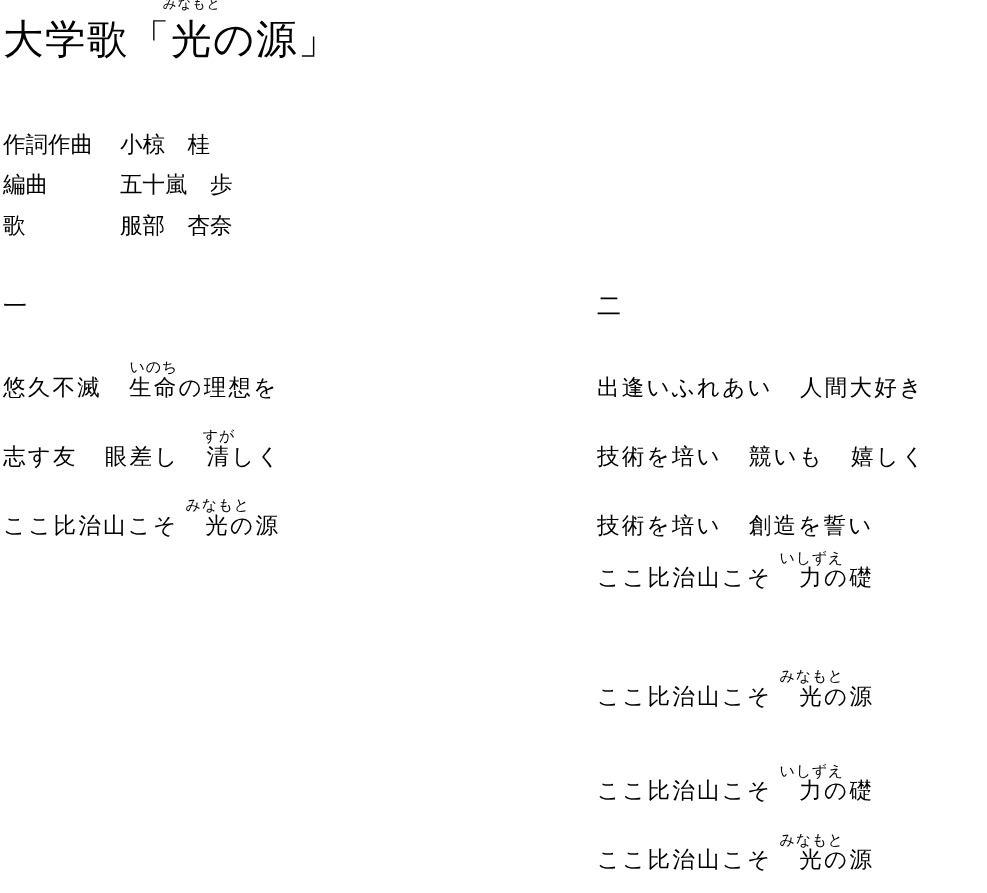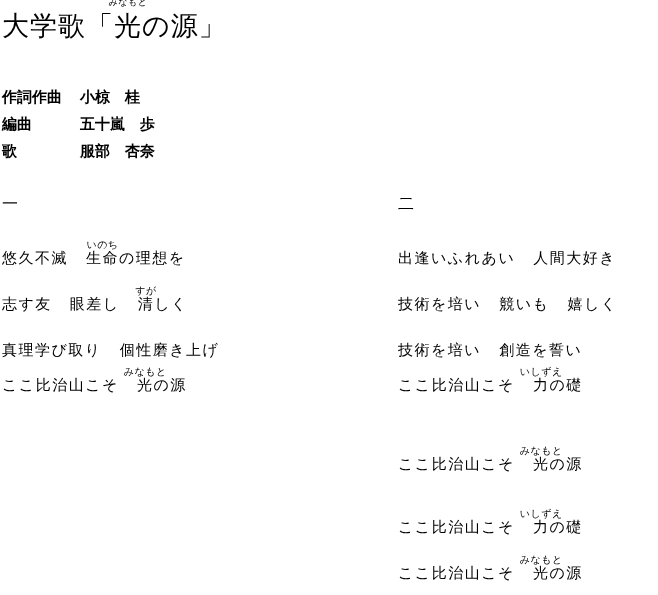--- a/index.html
+++ b/index.html
@@ -48,21 +48,20 @@
     font-family: "Liberation Serif", "DejaVu Serif", serif;
   }
 
   
   .credits {
     position: absolute;
     left: 2px;
     top: 84px;
     font-size: 15px;
     line-height: 27px;
-    font-weight: bold;
   }
   .credits .row {
     white-space: pre;
   }
   .credits .role {
     display: inline-block;
     width: 78px;
   }
 
   
@@ -129,23 +128,20 @@
     <div class="verse-num">一</div>
 
     <div class="line sp-1">
       <span>悠久不滅</span><span class="gap"></span><span class="ruby"><span class="rt">いのち</span><span class="rb">生命</span></span><span>の理想を</span>
     </div>
 
     <div class="line sp-1">
       <span>志す友</span><span class="gap"></span><span>眼差し</span><span class="gap"></span><span class="ruby"><span class="rt">すが</span><span class="rb">清</span></span><span>しく</span>
     </div>
 
-    <div class="line sp-2">
-      <span>真理学び取り</span><span class="gap"></span><span>個性磨き上げ</span>
-    </div>
 
     <div class="line sp-0">
       <span>ここ比治山こそ</span><span class="gap"></span><span class="ruby"><span class="rt">みなもと</span><span class="rb">光</span></span><span>の源</span>
     </div>
   </div>
 
   <div class="verse verse-2">
     <div class="verse-num">二</div>
 
     <div class="line sp-1">

